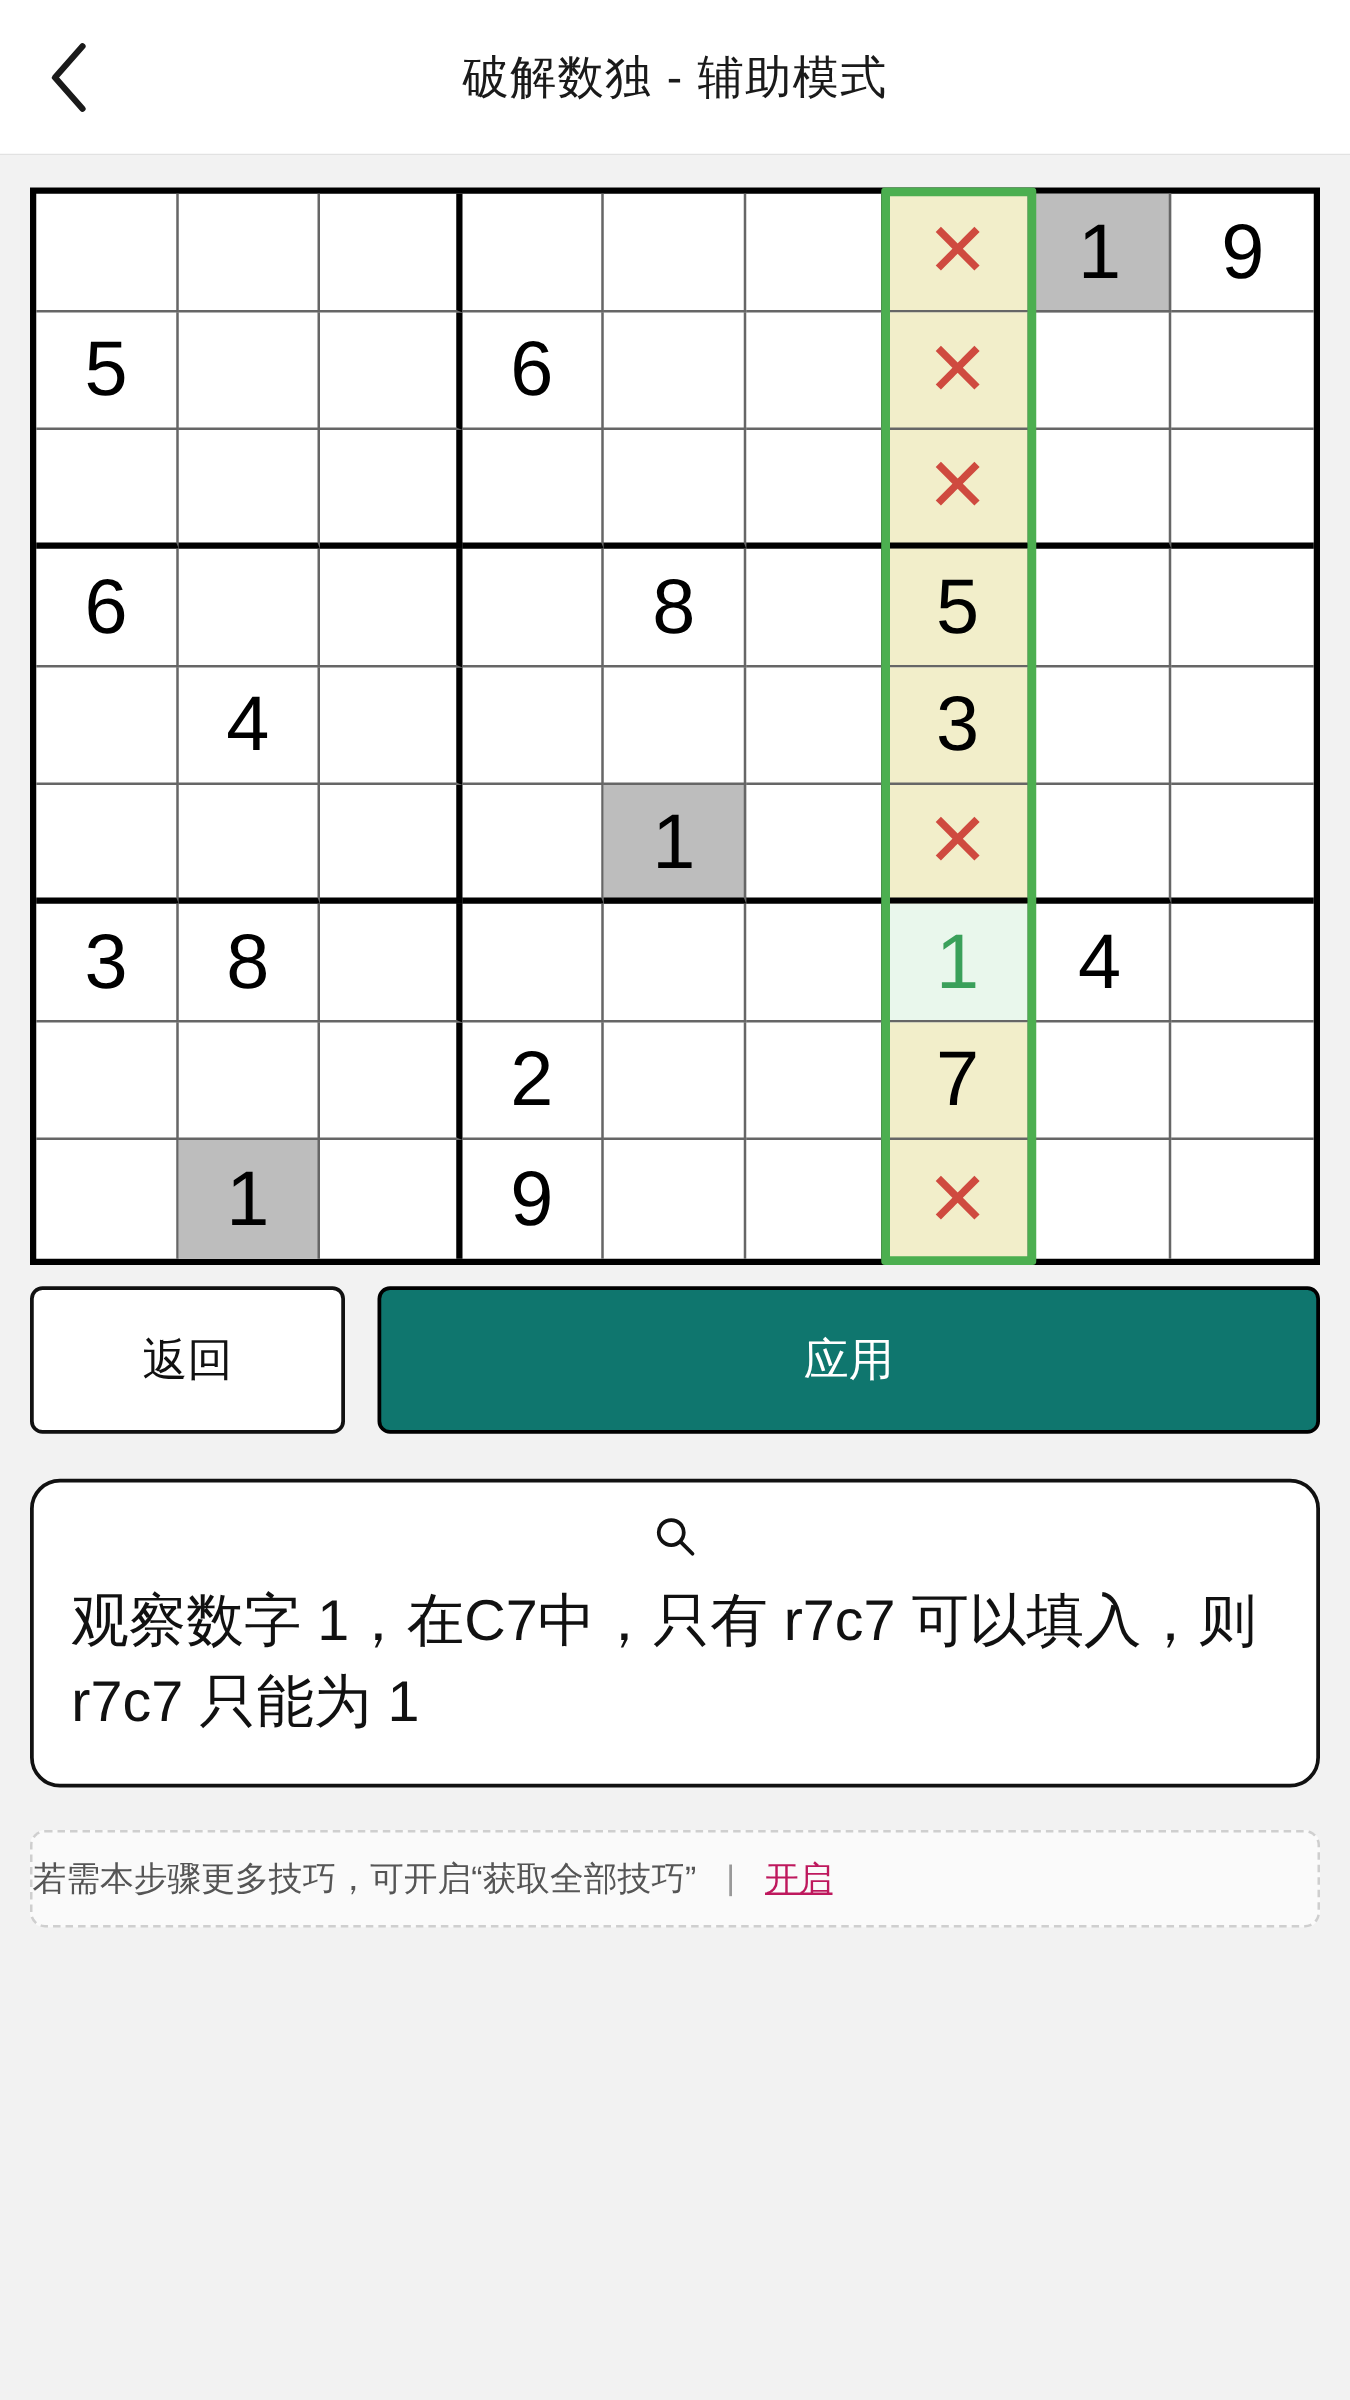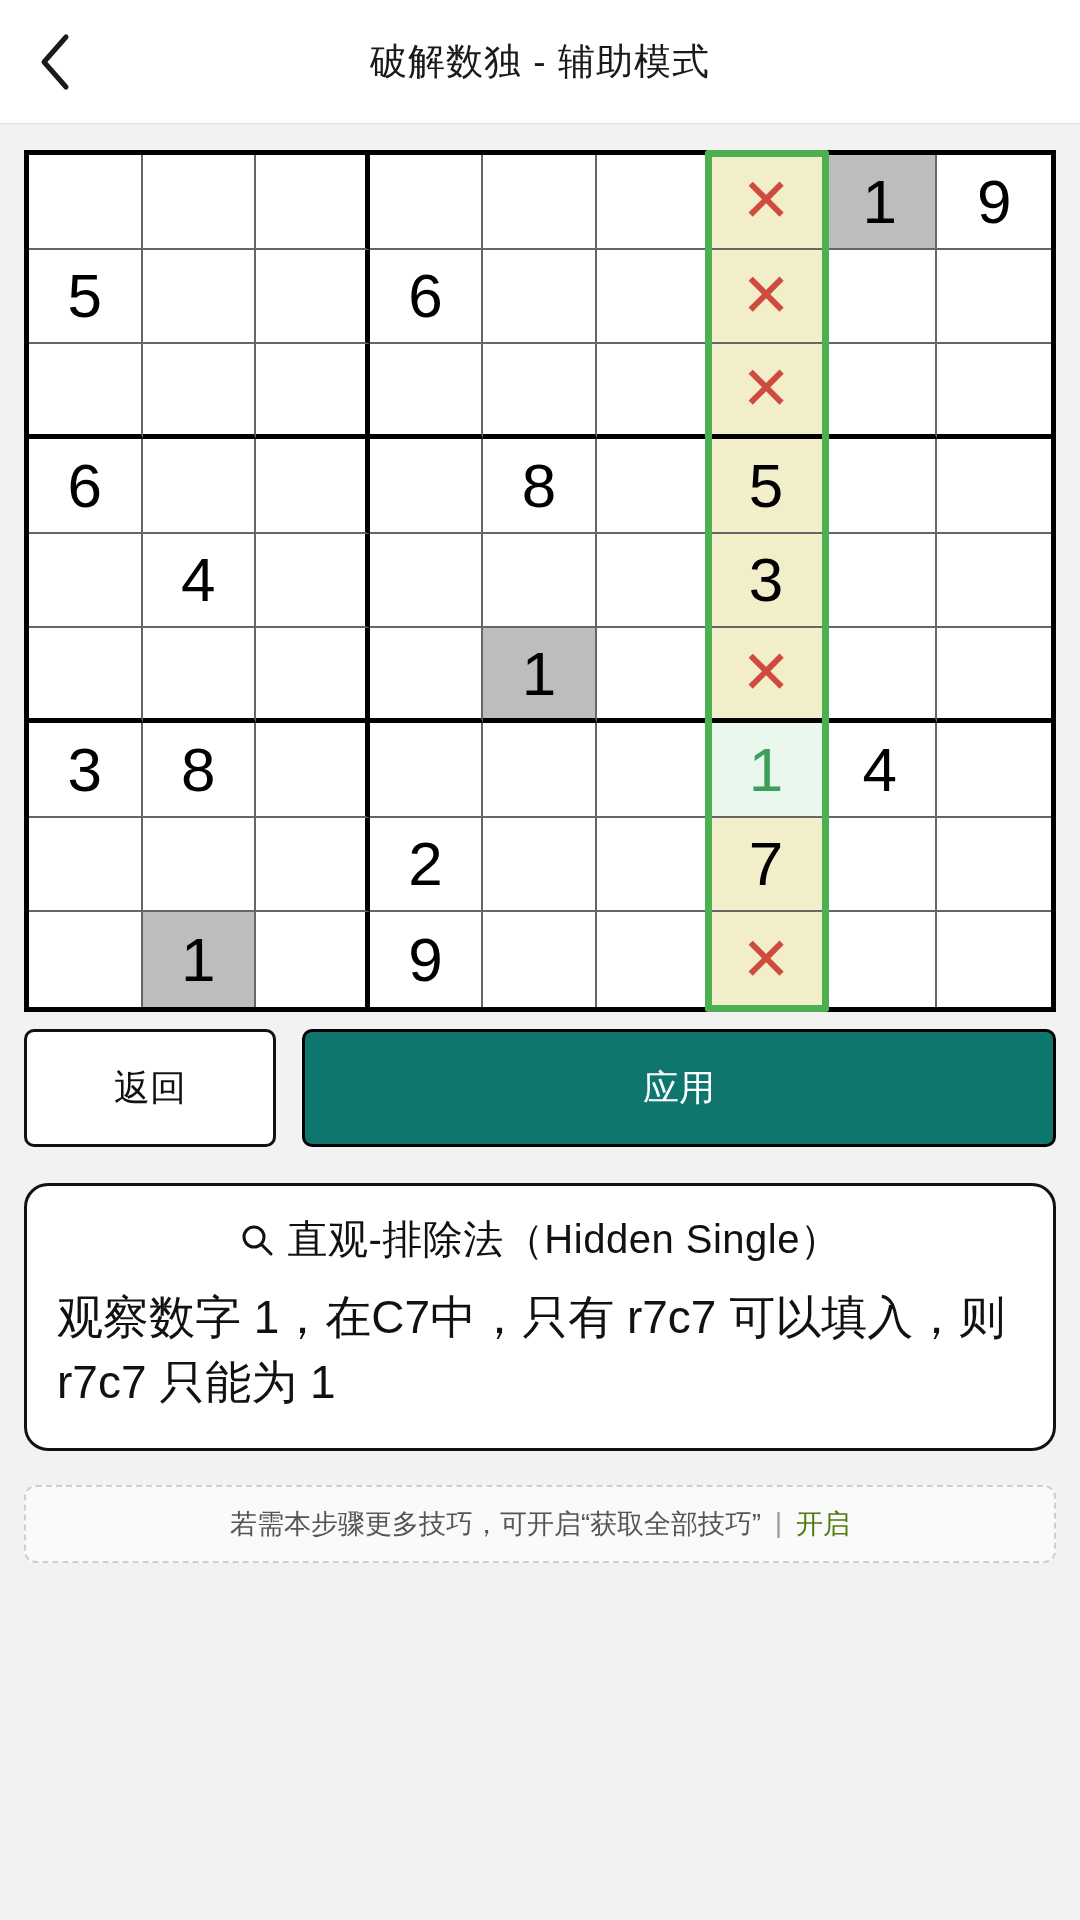--- a/index.html
+++ b/index.html
@@ -153,28 +153,28 @@
 
   
   .hint {
     margin-top: 34px;
     border: 2px dashed #cfcfcf;
     border-radius: 12px;
     background: #fafafa;
     height: 78px;
     display: flex;
     align-items: center;
-    justify-content: center;
-    gap: 14px;
+    gap: 24px;
     font-size: 27px;
     color: #555555;
   }
   .hint .sep { color: #999999; }
   .hint .link {
-    color: #4d7c0f;
+    color: #be185d;
+    text-decoration: underline;
     cursor: pointer;
   }
 </style>
 </head>
 <body>
 
 <div class="header">
   <div class="back-btn">
     <span>
       <svg width="36" height="60" viewBox="0 0 36 60" fill="none">
@@ -326,21 +326,20 @@
   </div>
 
   <div class="card">
     <div class="card-title">
       <span>
         <svg width="34" height="34" viewBox="0 0 34 34" fill="none">
           <circle cx="14" cy="14" r="10" stroke="#111111" stroke-width="3"></circle>
           <path d="M21.5 21.5 L31 31" stroke="#111111" stroke-width="3" stroke-linecap="round"></path>
         </svg>
       </span>
-      <span>直观-排除法（Hidden Single）</span>
     </div>
     <div class="card-body">观察数字 1，在C7中，只有 r7c7 可以填入，则 r7c7 只能为 1</div>
   </div>
 
   <div class="hint">
     <span>若需本步骤更多技巧，可开启“获取全部技巧”</span>
     <span class="sep">|</span>
     <span class="link">开启</span>
   </div>
 

